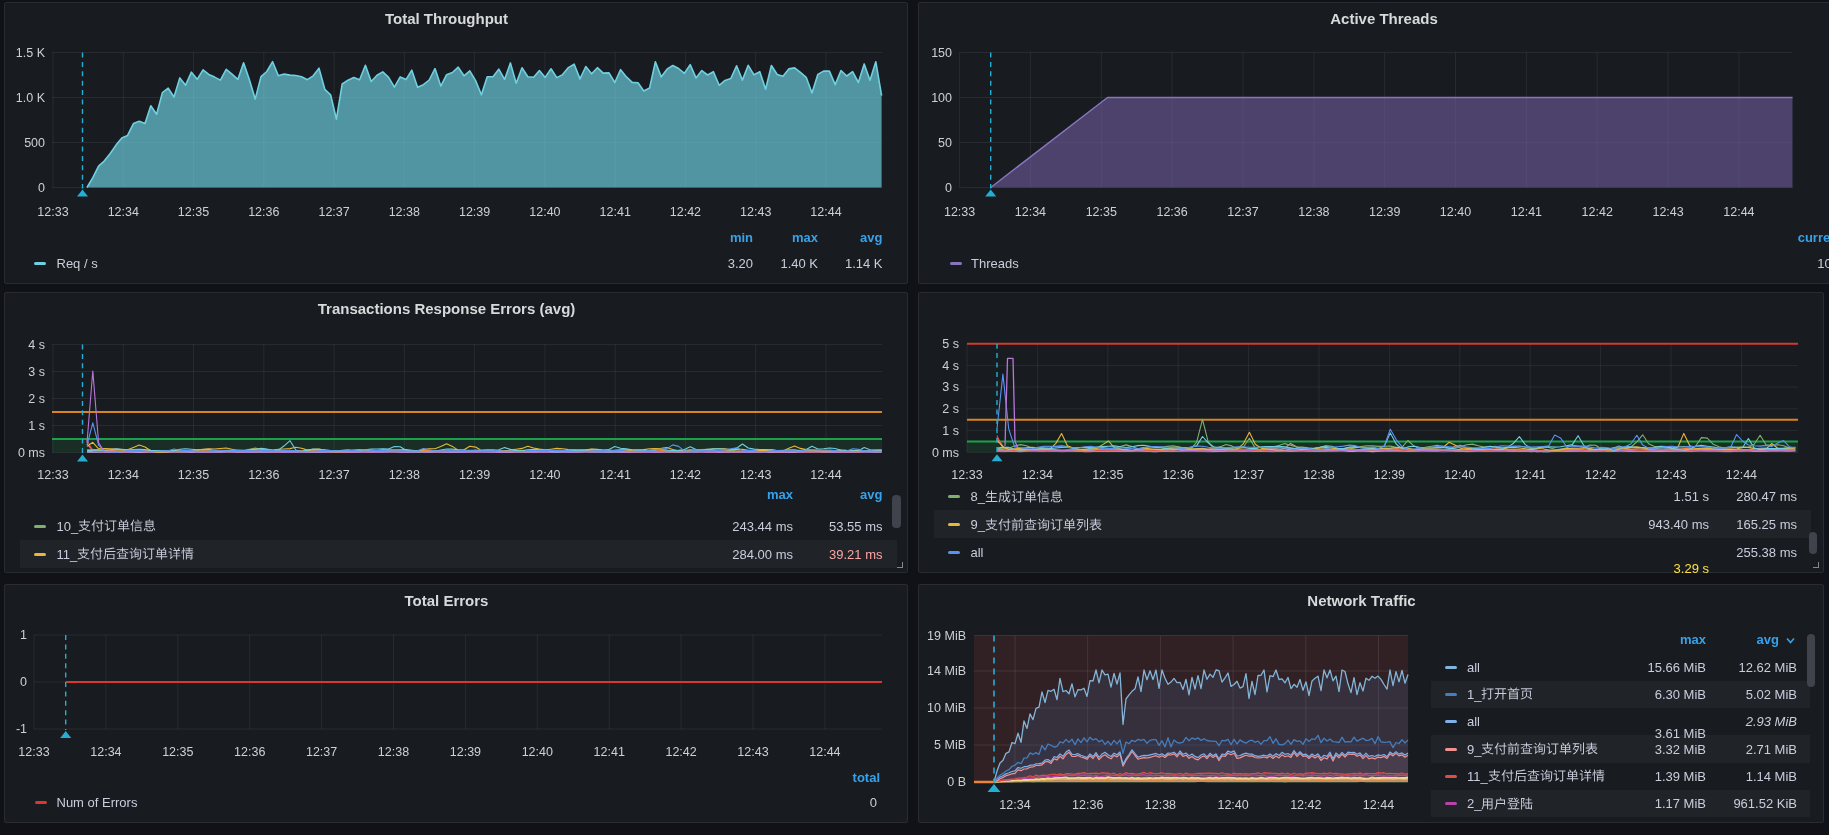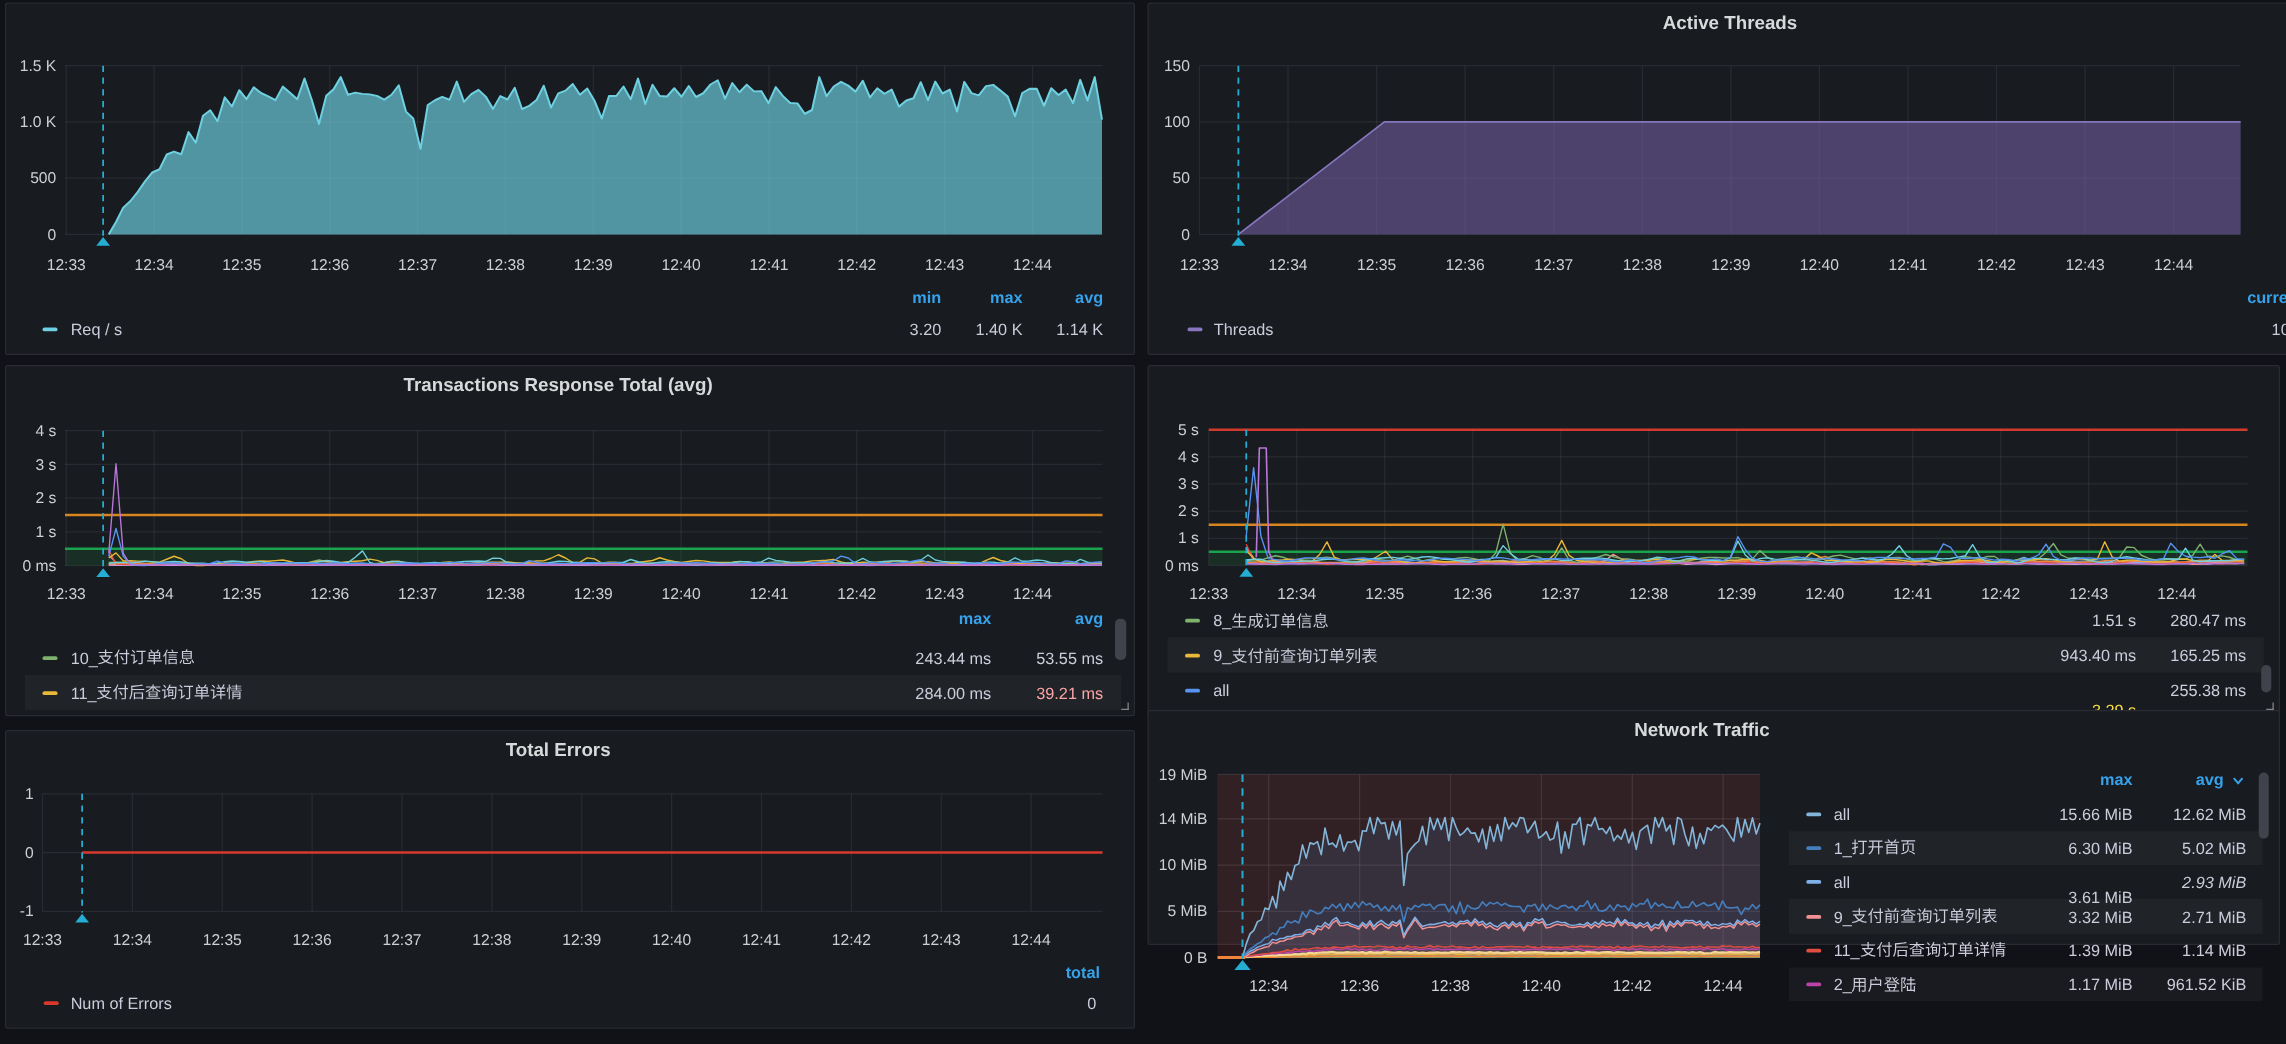--- a/index.html
+++ b/index.html
@@ -7,20 +7,21 @@
 svg.chart{position:absolute;left:0;top:0}
 svg text{font-family:"Liberation Sans",sans-serif}
 .dash{position:absolute;height:3px;border-radius:1.5px}
 .ll{position:absolute;font-size:13px;line-height:15px;white-space:nowrap}
 .rl{position:absolute;font-size:13px;line-height:15px;white-space:nowrap;text-align:right;color:#ccccdc}
 .stripe{position:absolute;background:rgba(204,204,220,0.05)}
 .sbar{position:absolute;background:#41434c;border-radius:4px}
 .rsz{position:absolute;right:4px;bottom:4px;width:5px;height:5px;border-right:1.5px solid #85878a;border-bottom:1.5px solid #85878a}
 </style></head><body>
 <div class="panel" style="left:4px;top:2px;width:904px;height:282px">
+    <div class="title">Total Throughput</div>
     <svg class="chart" width="902" height="280" viewBox="0 0 902 280">
       <line x1="47" y1="49.5" x2="877" y2="49.5" stroke="rgba(204,204,220,0.09)" stroke-width="1"></line>
       <line x1="47" y1="94.5" x2="877" y2="94.5" stroke="rgba(204,204,220,0.09)" stroke-width="1"></line>
       <line x1="47" y1="139.5" x2="877" y2="139.5" stroke="rgba(204,204,220,0.09)" stroke-width="1"></line>
       <line x1="47" y1="184.5" x2="877" y2="184.5" stroke="rgba(204,204,220,0.09)" stroke-width="1"></line>
       <line x1="48" y1="49.5" x2="48" y2="184.5" stroke="rgba(204,204,220,0.09)" stroke-width="1"></line>
       <line x1="118.3" y1="49.5" x2="118.3" y2="184.5" stroke="rgba(204,204,220,0.09)" stroke-width="1"></line>
       <line x1="188.5" y1="49.5" x2="188.5" y2="184.5" stroke="rgba(204,204,220,0.09)" stroke-width="1"></line>
       <line x1="258.8" y1="49.5" x2="258.8" y2="184.5" stroke="rgba(204,204,220,0.09)" stroke-width="1"></line>
       <line x1="329.1" y1="49.5" x2="329.1" y2="184.5" stroke="rgba(204,204,220,0.09)" stroke-width="1"></line>
@@ -100,21 +101,21 @@
       <text x="678.2" y="213" text-anchor="middle" font-size="12.5" fill="#cfd0d4" font-weight="normal">12:42</text>
       <text x="749.1" y="213" text-anchor="middle" font-size="12.5" fill="#cfd0d4" font-weight="normal">12:43</text>
       <text x="819.9" y="213" text-anchor="middle" font-size="12.5" fill="#cfd0d4" font-weight="normal">12:44</text>
     </svg>
     <div class="rl" style="right:25.5px;top:227px;color:#36a2eb;font-weight:700;">current</div>
     <div class="dash" style="left:30.5px;top:259px;width:12px;background:rgb(135,118,190)"></div>
     <div class="ll" style="left:52px;top:253px;color:#ccccdc">Threads</div>
     <div class="rl" style="right:29px;top:253px;color:#ccccdc;">100</div>
   </div>
 <div class="panel" style="left:4px;top:292px;width:904px;height:281px">
-    <div class="title">Transactions Response Total (avg)</div>
+    <div class="title">Transactions Response Errors (avg)</div>
     <svg class="chart" width="902" height="279" viewBox="0 0 902 279">
       <line x1="47" y1="159.5" x2="877" y2="159.5" stroke="rgba(204,204,220,0.09)" stroke-width="1"></line>
       <line x1="47" y1="132.5" x2="877" y2="132.5" stroke="rgba(204,204,220,0.09)" stroke-width="1"></line>
       <line x1="47" y1="105.5" x2="877" y2="105.5" stroke="rgba(204,204,220,0.09)" stroke-width="1"></line>
       <line x1="47" y1="78.5" x2="877" y2="78.5" stroke="rgba(204,204,220,0.09)" stroke-width="1"></line>
       <line x1="47" y1="51.5" x2="877" y2="51.5" stroke="rgba(204,204,220,0.09)" stroke-width="1"></line>
       <line x1="48" y1="51.5" x2="48" y2="159.5" stroke="rgba(204,204,220,0.09)" stroke-width="1"></line>
       <line x1="118.3" y1="51.5" x2="118.3" y2="159.5" stroke="rgba(204,204,220,0.09)" stroke-width="1"></line>
       <line x1="188.5" y1="51.5" x2="188.5" y2="159.5" stroke="rgba(204,204,220,0.09)" stroke-width="1"></line>
       <line x1="258.8" y1="51.5" x2="258.8" y2="159.5" stroke="rgba(204,204,220,0.09)" stroke-width="1"></line>
@@ -316,21 +317,21 @@
       <text x="604.2" y="171" text-anchor="middle" font-size="12.5" fill="#cfd0d4" font-weight="normal">12:41</text>
       <text x="676.1" y="171" text-anchor="middle" font-size="12.5" fill="#cfd0d4" font-weight="normal">12:42</text>
       <text x="748" y="171" text-anchor="middle" font-size="12.5" fill="#cfd0d4" font-weight="normal">12:43</text>
       <text x="819.9" y="171" text-anchor="middle" font-size="12.5" fill="#cfd0d4" font-weight="normal">12:44</text>
     </svg>
     <div class="rl" style="right:27px;top:185px;color:#36a2eb;font-weight:700;">total</div>
     <div class="dash" style="left:29.5px;top:216px;width:12px;background:#d9382e"></div>
     <div class="ll" style="left:51.5px;top:210px;color:#ccccdc">Num of Errors</div>
     <div class="rl" style="right:30px;top:210px;color:#ccccdc;">0</div>
   </div>
-<div class="panel" style="left:918px;top:568px;width:906px;height:188px">
+<div class="panel" style="left:918px;top:584px;width:906px;height:239px">
     <div class="title">Network Traffic</div>
     <svg class="chart" width="904" height="237" viewBox="0 0 904 237">
       <line x1="55" y1="50.5" x2="489" y2="50.5" stroke="rgba(204,204,220,0.09)" stroke-width="1"></line>
       <line x1="55" y1="86" x2="489" y2="86" stroke="rgba(204,204,220,0.09)" stroke-width="1"></line>
       <line x1="55" y1="123" x2="489" y2="123" stroke="rgba(204,204,220,0.09)" stroke-width="1"></line>
       <line x1="55" y1="160" x2="489" y2="160" stroke="rgba(204,204,220,0.09)" stroke-width="1"></line>
       <line x1="55" y1="197" x2="489" y2="197" stroke="rgba(204,204,220,0.09)" stroke-width="1"></line>
       <line x1="96" y1="50.5" x2="96" y2="197" stroke="rgba(204,204,220,0.09)" stroke-width="1"></line>
       <line x1="168.7" y1="50.5" x2="168.7" y2="197" stroke="rgba(204,204,220,0.09)" stroke-width="1"></line>
       <line x1="241.4" y1="50.5" x2="241.4" y2="197" stroke="rgba(204,204,220,0.09)" stroke-width="1"></line>

